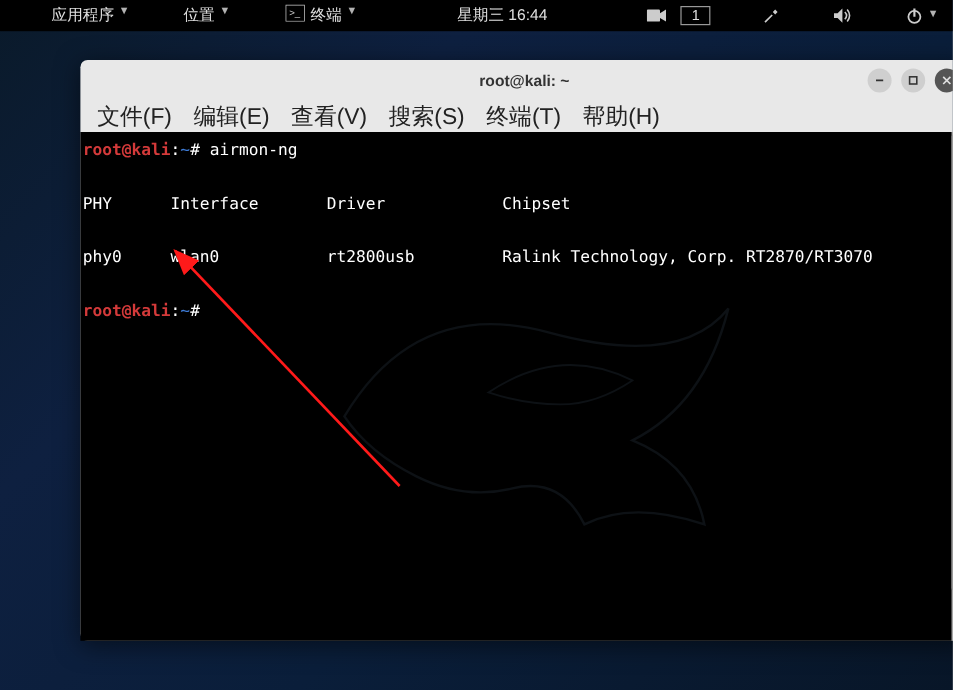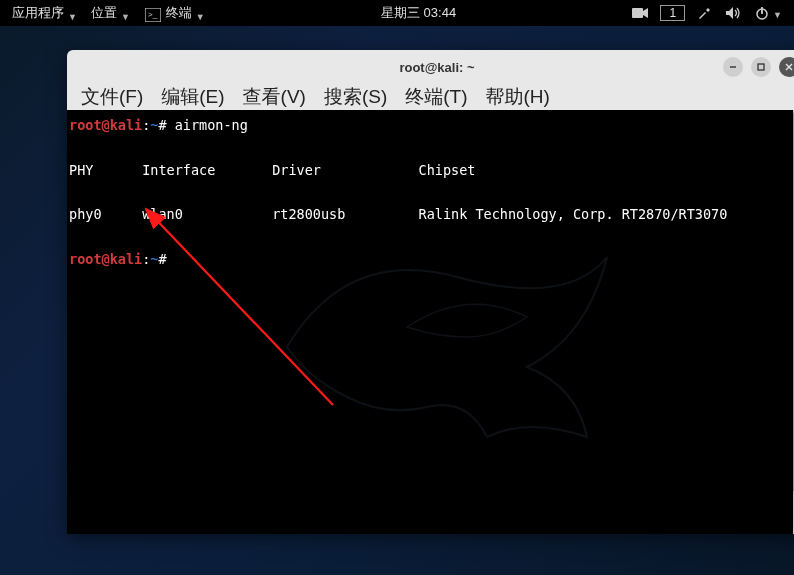--- a/index.html
+++ b/index.html
@@ -15,21 +15,21 @@
   height: 26px;
   background: #000;
   color: #e0e0e0;
   display: flex;
   align-items: center;
   font-size: 13px;
   padding: 0 6px;
   justify-content: space-between;
 }
 .panel-left, .panel-right, .panel-center { display: flex; align-items: center; gap: 2px; }
-.panel-item { padding: 0 6px; display:flex; align-items:flex-end; gap:4px; cursor:pointer; }
+.panel-item { padding: 0 6px; display:flex; align-items:flex-start; gap:4px; cursor:pointer;margin-left:31px; }
 .dropdown-arrow { font-size:9px; opacity:.8; }
 .workspace-indicator {
   border: 1px solid #999;
   padding: 0 8px;
   font-size: 12px;
   margin: 0 4px;
 }
 .panel-icon { display:inline-flex; align-items:center; justify-content:center; width:18px; }
 
 .terminal-window {
@@ -144,21 +144,21 @@
             <rect x="0" y="0" width="16" height="14" fill="none" stroke="#ccc" stroke-width="1.2"></rect>
             <text x="3" y="9" font-size="8" fill="#ccc">&gt;_</text>
           </svg>
       </span>
       <span>终端</span>
       <span class="dropdown-arrow">▼</span>
     </div>
   </div>
   <div class="panel-center">
     <div class="panel-item">
-      <span>星期三 03:44</span>
+      <span>星期三 16:44</span>
     </div>
   </div>
   <div class="panel-right">
     <div class="panel-item">
       <svg width="16" height="12" viewBox="0 0 16 12">
           <rect x="0" y="1" width="11" height="10" fill="#ccc" rx="1"></rect>
           <path d="M11 4 L16 1 L16 11 L11 8 Z" fill="#ccc"></path>
         </svg>
     </div>
     <div class="workspace-indicator">

